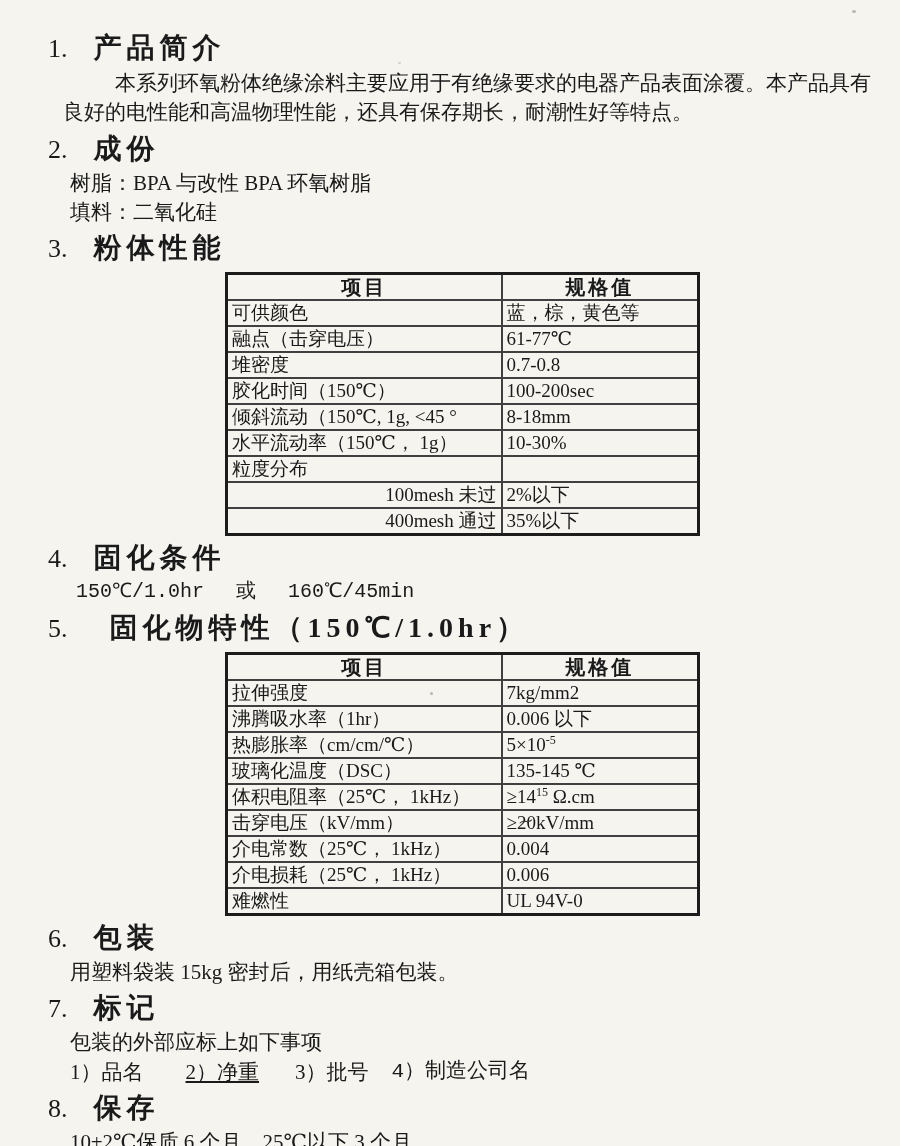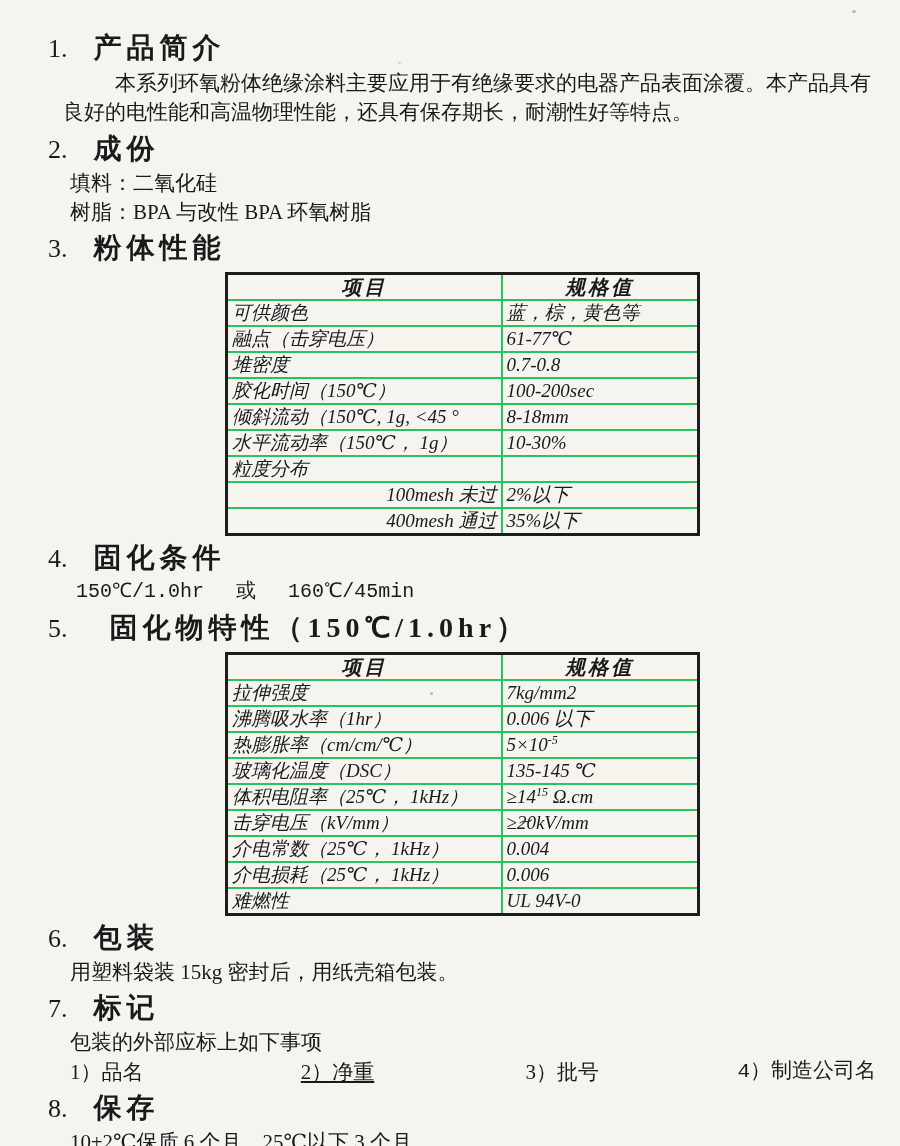--- a/index.html
+++ b/index.html
@@ -58,43 +58,41 @@
     font-family: "Liberation Mono", "DejaVu Sans Mono", monospace;
     font-size: 20px;
     margin-left: 28px;
   }
   .mark-items {
     display: flex;
     font-size: 21px;
     line-height: 28px;
     margin: 2px 0 0 22px;
     white-space: nowrap;
-    justify-content: space-between;
   }
   .mark-items .mi2 { margin-left: 42px; text-decoration: underline; }
   .mark-items .mi3 { margin-left: 36px; }
   .mark-items .mi4 { margin-left: 23px; font-family: Liberation Mono, monospace; }
   
   table.spec-table {
     border-collapse: collapse;
     table-layout: fixed;
     width: 472px;
     margin: 5px 0 2px 177px;
     border: 3px solid #1c1c1c;
     font-size: 19px;
     background: transparent;
   }
   table.spec-table th, table.spec-table td {
-    border: 2px solid #22c55e;
+    border: 2px solid #404040;
     height: 24px;
     line-height: 24px;
     padding: 0 4px;
     overflow: hidden;
     white-space: nowrap;
-    font-style: italic;
   }
   table.spec-table th {
     font-family: "Liberation Sans", "DejaVu Sans", sans-serif;
     font-weight: 700;
     letter-spacing: 3px;
     font-size: 20px;
   }
   table.spec-table col.c1 { width: 275px; }
   table.spec-table col.c2 { width: 197px; }
   td.al-left  { text-align: left;  padding-left: 8px; }
@@ -126,22 +124,22 @@
   <div class="sec-head">
     <span class="sec-num">1.</span>
     <span class="sec-title">产品简介</span>
   </div>
   <p class="para">本系列环氧粉体绝缘涂料主要应用于有绝缘要求的电器产品表面涂覆。本产品具有良好的电性能和高温物理性能，还具有保存期长，耐潮性好等特点。</p>
 
   <div class="sec-head">
     <span class="sec-num">2.</span>
     <span class="sec-title">成份</span>
   </div>
+  <p class="line">树脂：BPA 与改性 BPA 环氧树脂</p>
   <p class="line">填料：二氧化硅</p>
-  <p class="line">树脂：BPA 与改性 BPA 环氧树脂</p>
 
   <div class="sec-head">
     <span class="sec-num">3.</span>
     <span class="sec-title">粉体性能</span>
   </div>
   <table class="spec-table">
     <colgroup>
         <col class="c1">
         <col class="c2">
       </colgroup>

